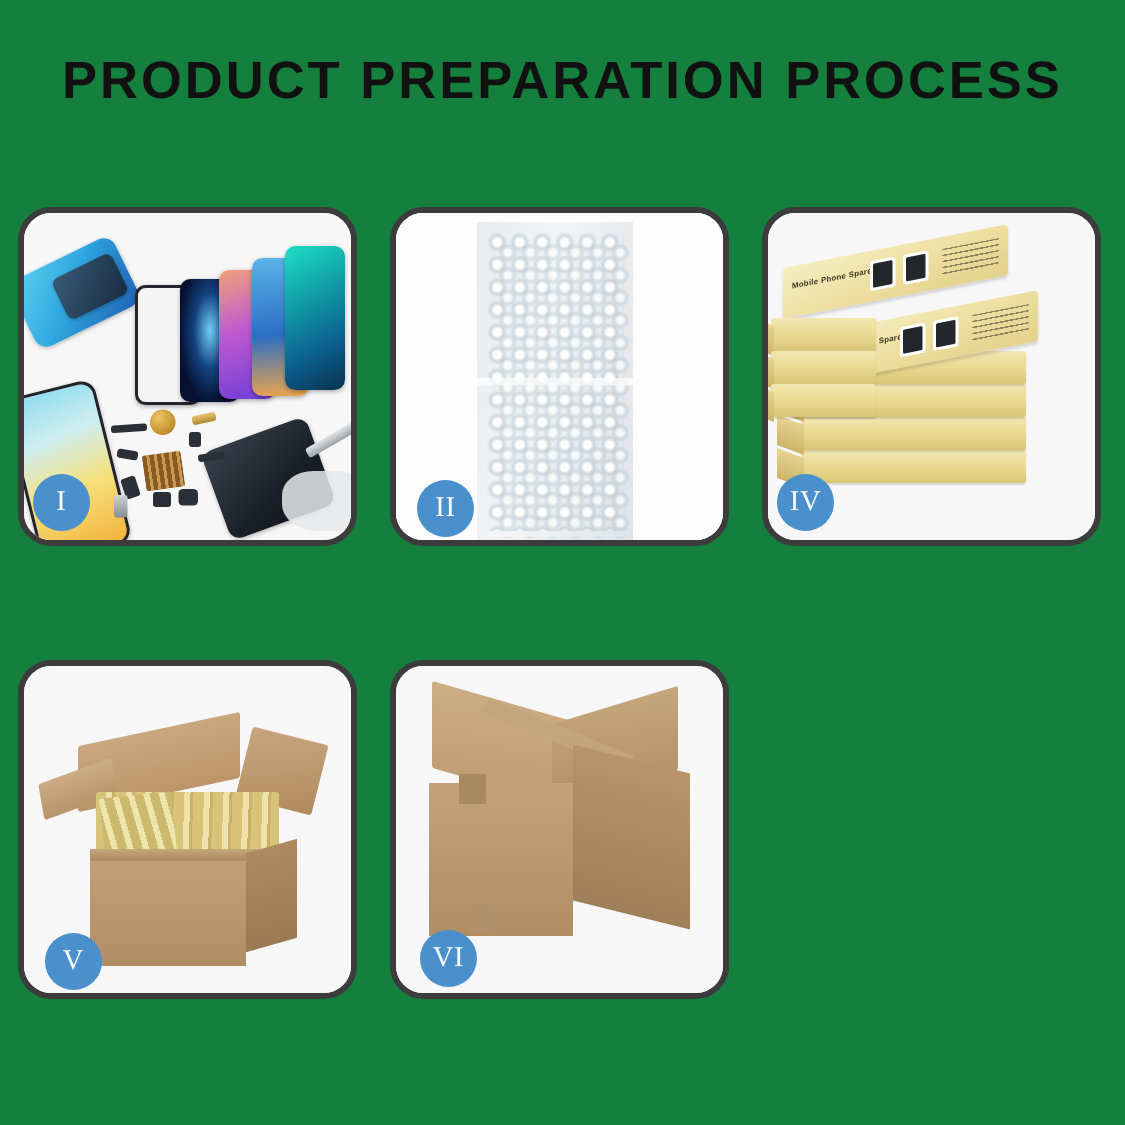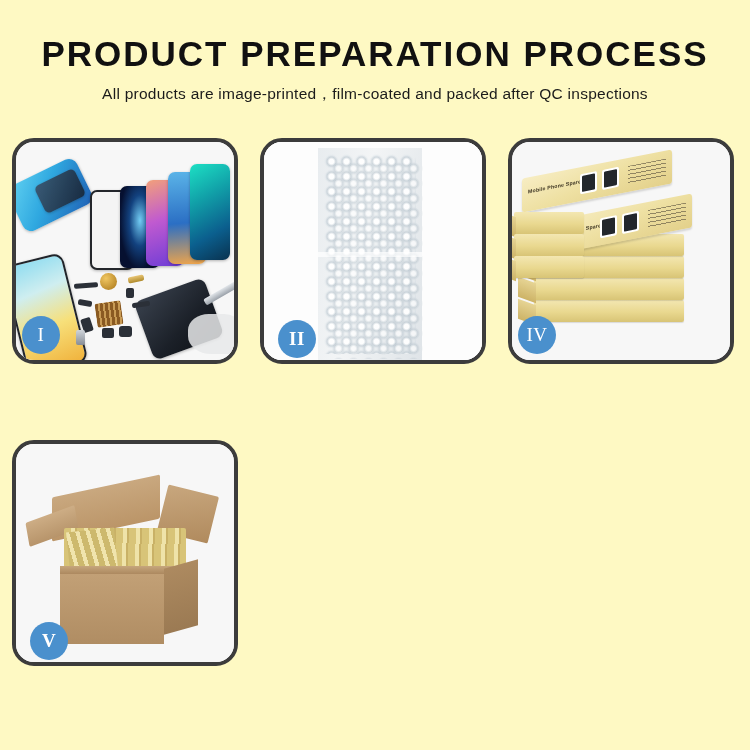--- a/index.html
+++ b/index.html
@@ -10,21 +10,21 @@
     width: 750px;
     height: 750px;
     background: #ffffff;
     font-family: "Liberation Sans", sans-serif;
     overflow: hidden;
   }
   .page {
     position: relative;
     width: 750px;
     height: 750px;
-    background: #fef9c3;
+    background: #15803d;
   }
 
   
   .header {
     position: absolute;
     top: 36px;
     left: 0;
     width: 750px;
     text-align: center;
   }
@@ -86,21 +86,21 @@
     border-radius: 50%;
     background: #4a90cd;
     color: #ffffff;
     font-family: "Liberation Serif", serif;
     font-size: 19px;
     line-height: 38px;
     text-align: center;
     letter-spacing: 0.5px;
     z-index: 9;
   }
-  .badge.shift  { left: 14px; bottom: 2px; font-weight: bold; }
+  .badge.shift  { left: 14px; bottom: 2px; }
   .badge.shift2 { left: 16px; bottom: 4px; }
 
   
   .scene { position: absolute; inset: 0; }
   .ph {
     position: absolute;
     border-radius: 7px;
     box-shadow: 0 1px 3px rgba(0,0,0,0.28);
   }
   .ph1 { 
@@ -417,21 +417,20 @@
     background: #b0906a;
   }
 </style>
 </head>
 <body>
 
 <div class="page">
 
   <div class="header">
     <div class="title">PRODUCT PREPARATION PROCESS</div>
-    <div class="subtitle">All products are image-printed，film-coated and packed after QC inspections</div>
   </div>
 
   <div class="grid">
 
     <div class="panel">
       <div class="panel-inner">
         <div class="scene">
           <div class="ph ph1"></div>
           <div class="ph ph1b"></div>
           <div class="ph ph2"></div>
@@ -519,15 +518,27 @@
         <div class="c5-leftflap"></div>
         <div class="c5-contents"></div>
         <div class="c5-contents2"></div>
         <div class="c5-rim"></div>
         <div class="c5-side"></div>
         <div class="c5-front"></div>
       </div>
       <div class="badge shift">V</div>
     </div>
 
+    <div class="panel">
+      <div class="panel-inner">
+        <div class="c6-top"></div>
+        <div class="c6-top2"></div>
+        <div class="c6-tape"></div>
+        <div class="c6-side"></div>
+        <div class="c6-front"></div>
+        <div class="c6-tab1"></div>
+        <div class="c6-tab2"></div>
+      </div>
+      <div class="badge shift2">VI</div>
+    </div>
 
   </div>
 </div>
 
 </body></html>

